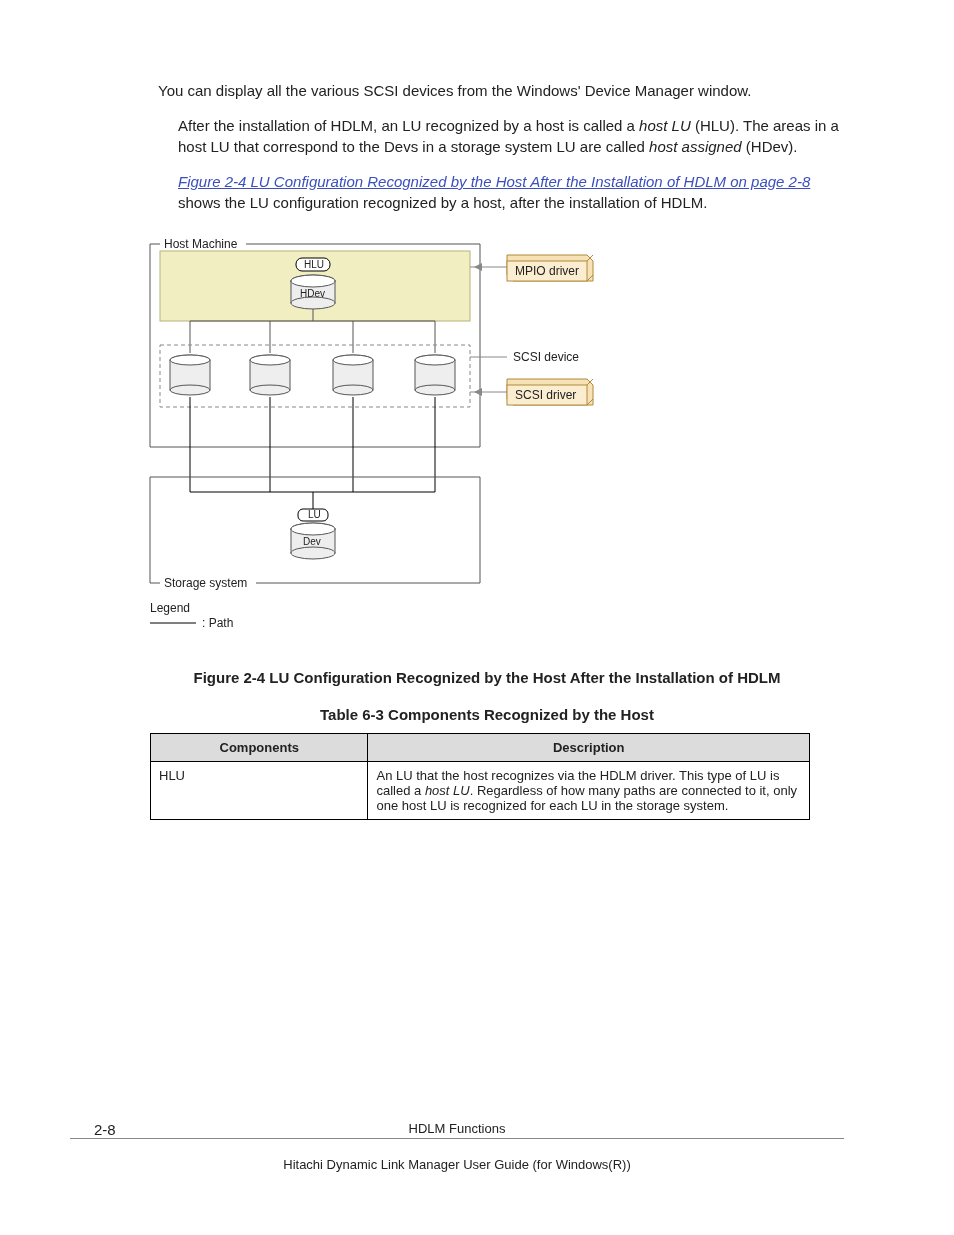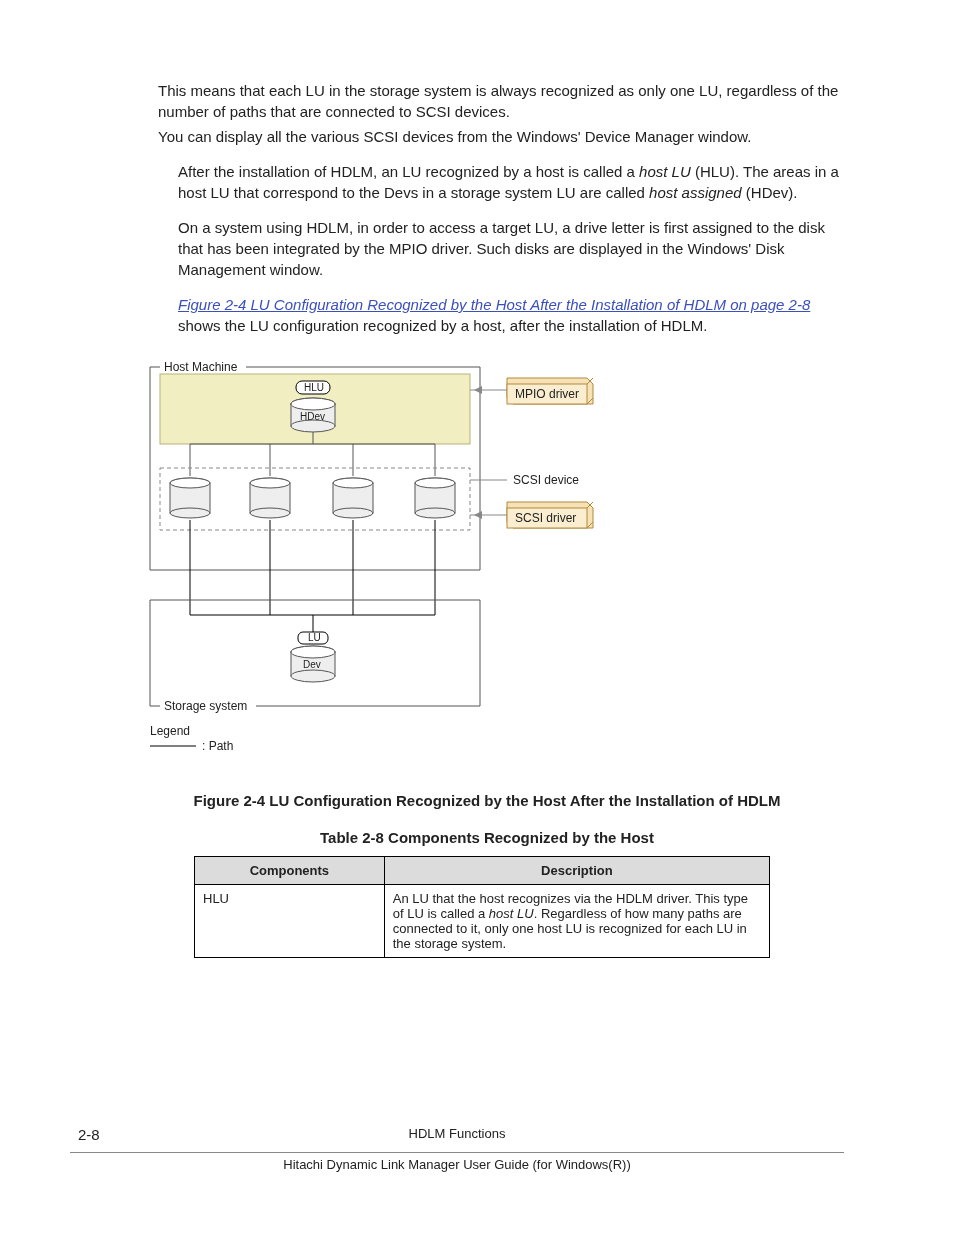--- a/index.html
+++ b/index.html
@@ -48,22 +48,22 @@
     line-height: 1.4;
   }
   .table-caption {
     text-align: center;
     font-weight: bold;
     font-size: 15px;
     margin: 6px 0 10px 0;
   }
   table {
     border-collapse: collapse;
-    width: 576px;
-    margin-left: 64px;
+    width: 660px;
+    margin-left: 20px;
     font-size: 13px;
   }
   th, td {
     border: 1px solid #000;
     padding: 6px 8px;
     text-align: left;
     vertical-align: top;
   }
   th {
     background: #dcdcdc;
@@ -75,47 +75,45 @@
     position: absolute;
     bottom: 28px;
     left: 0;
     right: 0;
     padding: 0 110px 0 70px;
     text-align: center;
     font-size: 13px;
   }
   .footer .pnum {
     position: absolute;
-    left: 78px;
+    left: 94px;
     top: 0;
     font-size: 15px;
   }
   .footer .line2 {
     border-top: 1px solid #888;
-    padding-top: 4px;
-    margin-top: 11px;
+    padding-top: 18px;
+    margin-top: 2px;
   }
   
   svg { display: block; }
   .svg-label { font-family: Arial, sans-serif; font-size: 12px; fill: #222; }
   .svg-label-sm { font-family: Arial, sans-serif; font-size: 10px; fill: #222; }
 </style>
 </head>
 <body>
 
 <div class="page">
 
-  <p class="para1">This means that each LU in the storage system is always recognized as only one LU, regardless of the number of paths that are connected to SCSI devices.</p>
   <p class="para2">You can display all the various SCSI devices from the Windows' Device Manager window.</p>
 
   <p class="para-main">
     <span>After the installation of HDLM, an LU recognized by a host is called a </span><em>host LU</em><span> (HLU). The areas in a host LU that correspond to the Devs in a storage system LU are called </span><em>host assigned</em><span> (HDev).</span>
   </p>
 
-  <p class="para-main">On a system using HDLM, in order to access a target LU, a drive letter is first assigned to the disk that has been integrated by the MPIO driver. Such disks are displayed in the Windows' Disk Management window.</p>
 
   <p class="para-main">
     <a class="link">Figure 2-4 LU Configuration Recognized by the Host After the Installation of HDLM on page 2-8</a><span> shows the LU configuration recognized by a host, after the installation of HDLM.</span>
   </p>
 
   <div class="figure-wrap">
     <svg width="470" height="420">
 
       <line x1="20" y1="17" x2="30" y2="17" stroke="#555"></line>
       <text x="34" y="21" class="svg-label">Host Machine</text>
@@ -225,21 +223,21 @@
 
       <text x="20" y="385" class="svg-label">Legend</text>
       <line x1="20" y1="396" x2="66" y2="396" stroke="#000"></line>
       <text x="72" y="400" class="svg-label">: Path</text>
     </svg>
   </div>
 
   <div class="figure-caption">Figure 2-4 LU Configuration Recognized by the Host After the Installation of HDLM</div>
 
 
-  <div class="table-caption">Table 2-8 Components Recognized by the Host</div>
+  <div class="table-caption">Table 6-3 Components Recognized by the Host</div>
 
   <table>
     <tbody>
         <tr>
       <th class="comp">Components</th>
       <th>Description</th>
     </tr>
     <tr>
       <td>HLU</td>
       <td>

